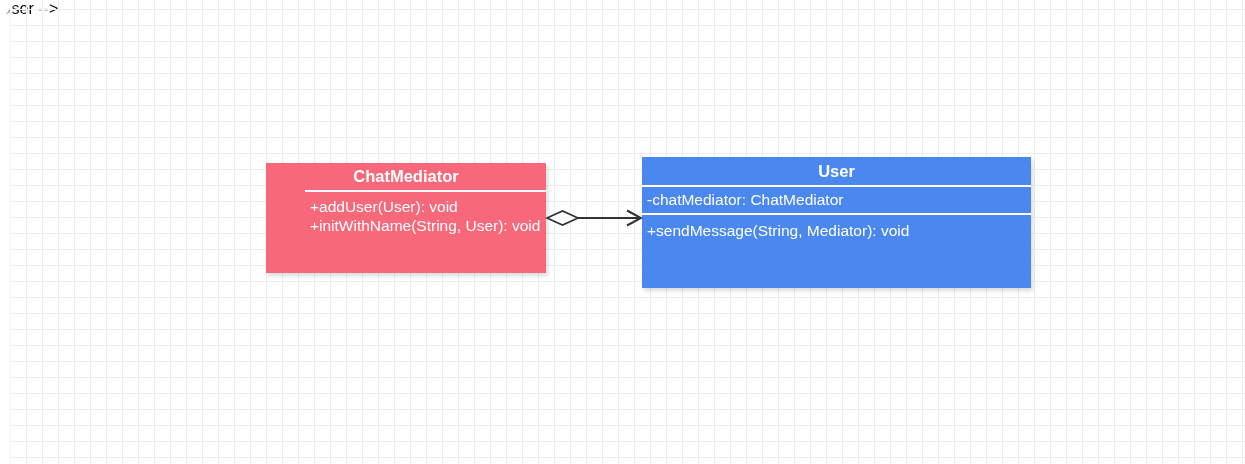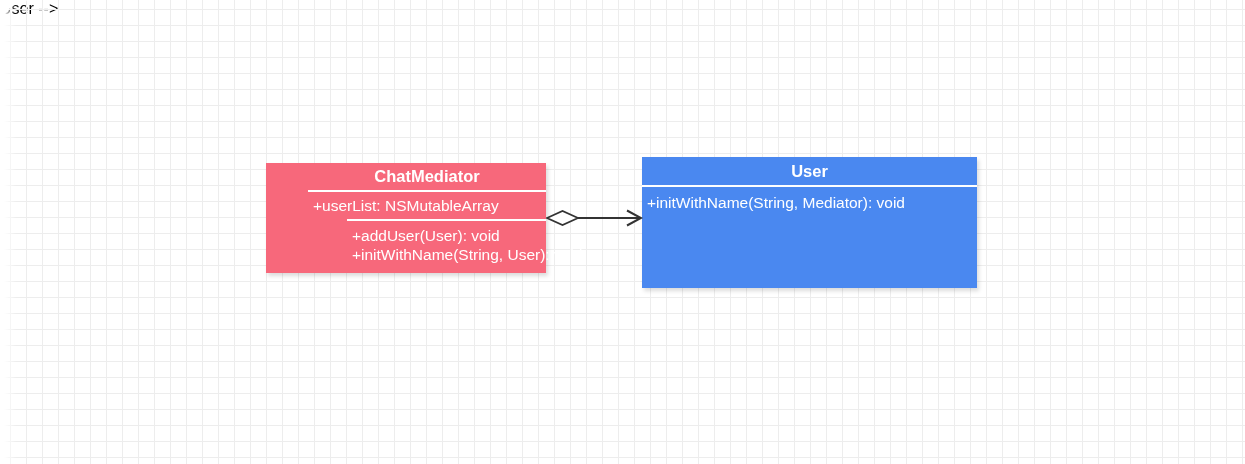--- a/index.html
+++ b/index.html
@@ -50,56 +50,56 @@
     font-size:16.5px;
   }
   .uml-section{border-top:2px solid var(--divider);}
   .uml-row{
     font-size:15.5px;
     line-height:19px;
     padding-left:5px;
     white-space:nowrap;
   }
   
-  #class-chatmediator{left:266px;top:163px;width:280px;height:110px;padding-left:42px;}
+  #class-chatmediator{left:266px;top:163px;width:280px;height:110px;}
   #class-chatmediator .uml-title{height:27px;line-height:27px;}
   #class-chatmediator .attrs .uml-row{line-height:27px;}
   #class-chatmediator .methods{padding-top:5px;margin-left:39px;}
   
-  #class-user{left:642px;top:157px;width:335px;height:131px;}
+  #class-user{left:642px;top:157px;width:389px;height:131px;}
   #class-user .uml-title{height:28px;line-height:28px;}
   #class-user .attrs .uml-row{line-height:26px;}
   #class-user .methods{padding-top:6px;}
   .connector{position:absolute;left:546px;top:206px;}
 </style>
 </head>
 <body>
 
 <div class="canvas">
   <div class="grid"></div>
   <div class="left-fade"></div>
   <div class="corner-tl"></div>
 
   
   <div class="uml-class pink" id="class-chatmediator">
     <div class="uml-title">ChatMediator</div>
-    <div class="uml-section attrs">
-      <div class="uml-row">+userList: NSMutableArray</div>
-    </div>
     <div class="uml-section methods">
       <div class="uml-row">+addUser(User): void</div>
       <div class="uml-row">+initWithName(String, User): void</div>
     </div>
   </div>
 
   
   <div class="uml-class blue" id="class-user">
     <div class="uml-title">User</div>
+    <div class="uml-section attrs">
+      <div class="uml-row">-chatMediator: ChatMediator</div>
+    </div>
     <div class="uml-section methods">
-      <div class="uml-row">+initWithName(String, Mediator): void</div>
+      <div class="uml-row">+sendMessage(String, Mediator): void</div>
     </div>
   </div>
 
    User --&gt;
   <svg class="connector" width="97" height="24" viewBox="0 0 97 24">
     <line x1="31" y1="12" x2="94" y2="12" stroke="#333333" stroke-width="2"></line>
     <polygon points="1,12 16.5,5 32,12 16.5,19" fill="#ffffff" stroke="#333333" stroke-width="1.7"></polygon>
     <polyline points="81,4.5 95,12 81,19.5" fill="none" stroke="#333333" stroke-width="2"></polyline>
   </svg>
 </div>

